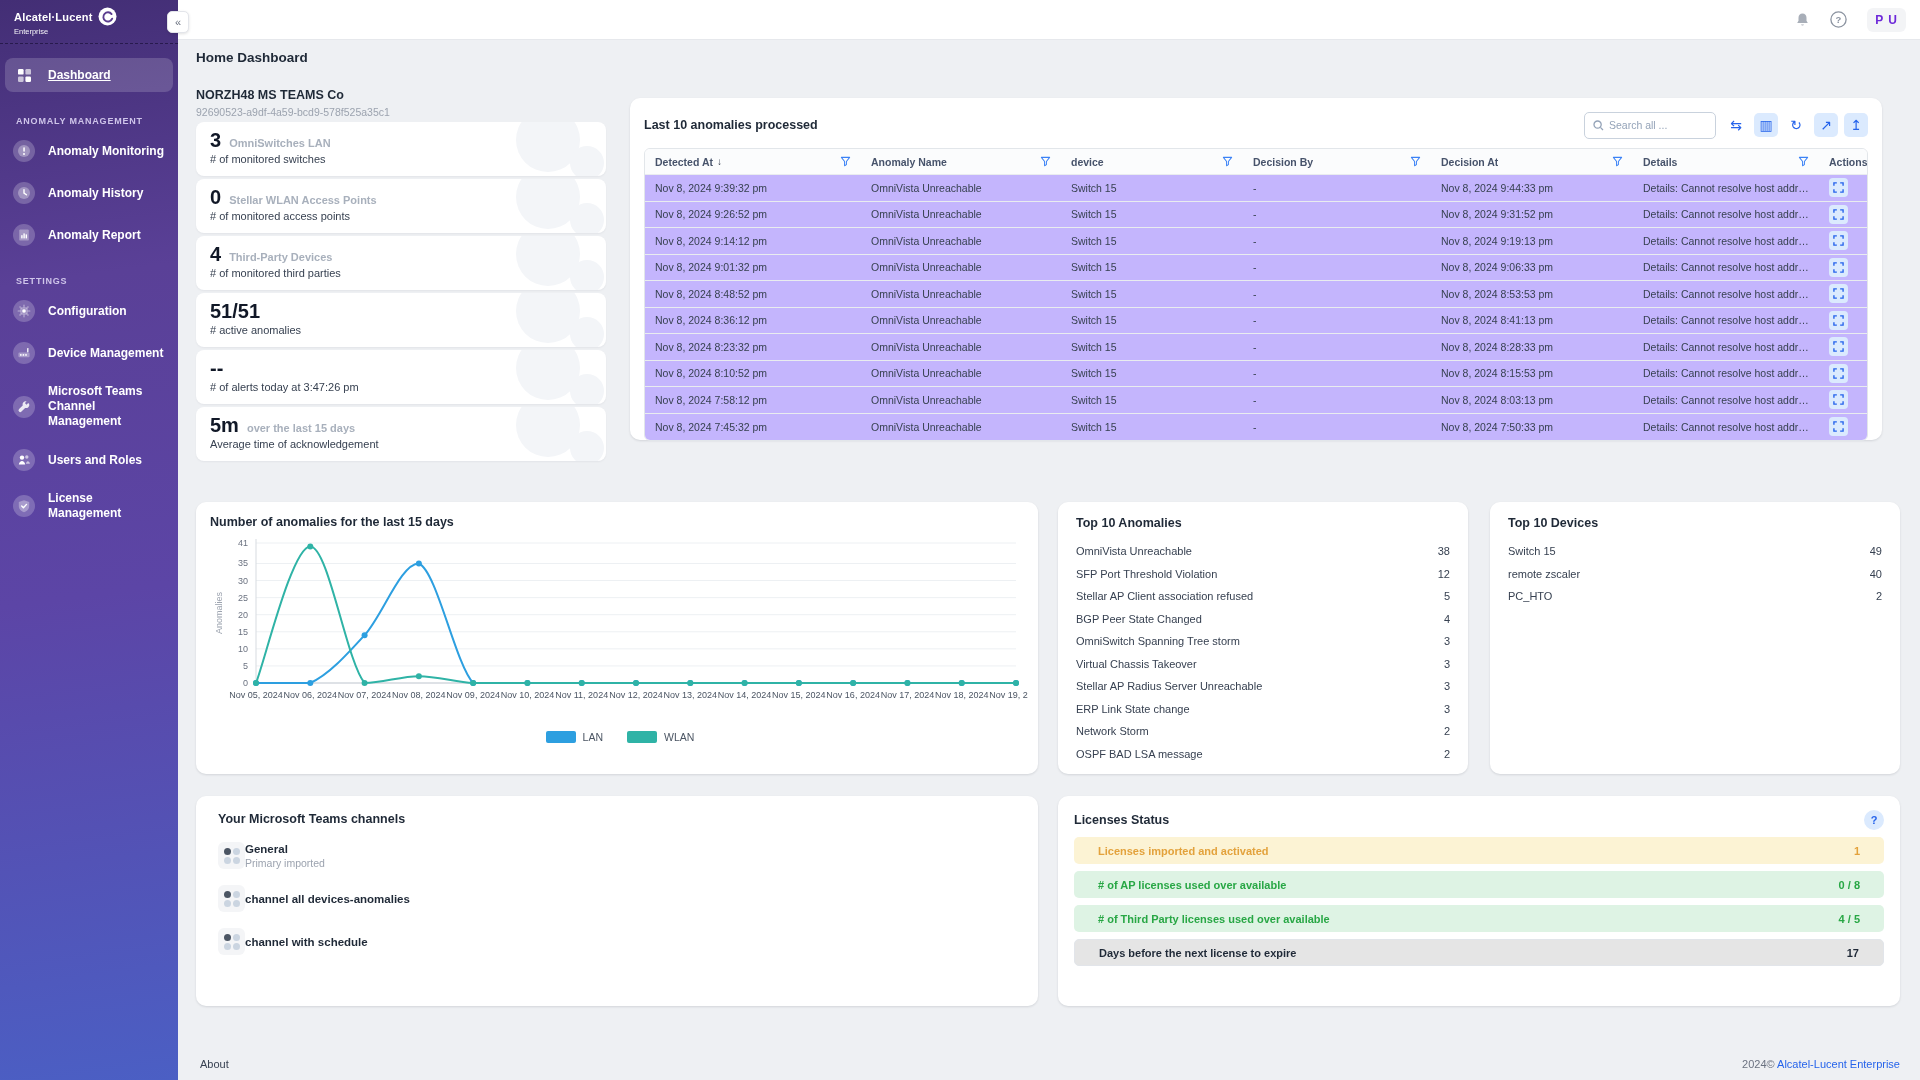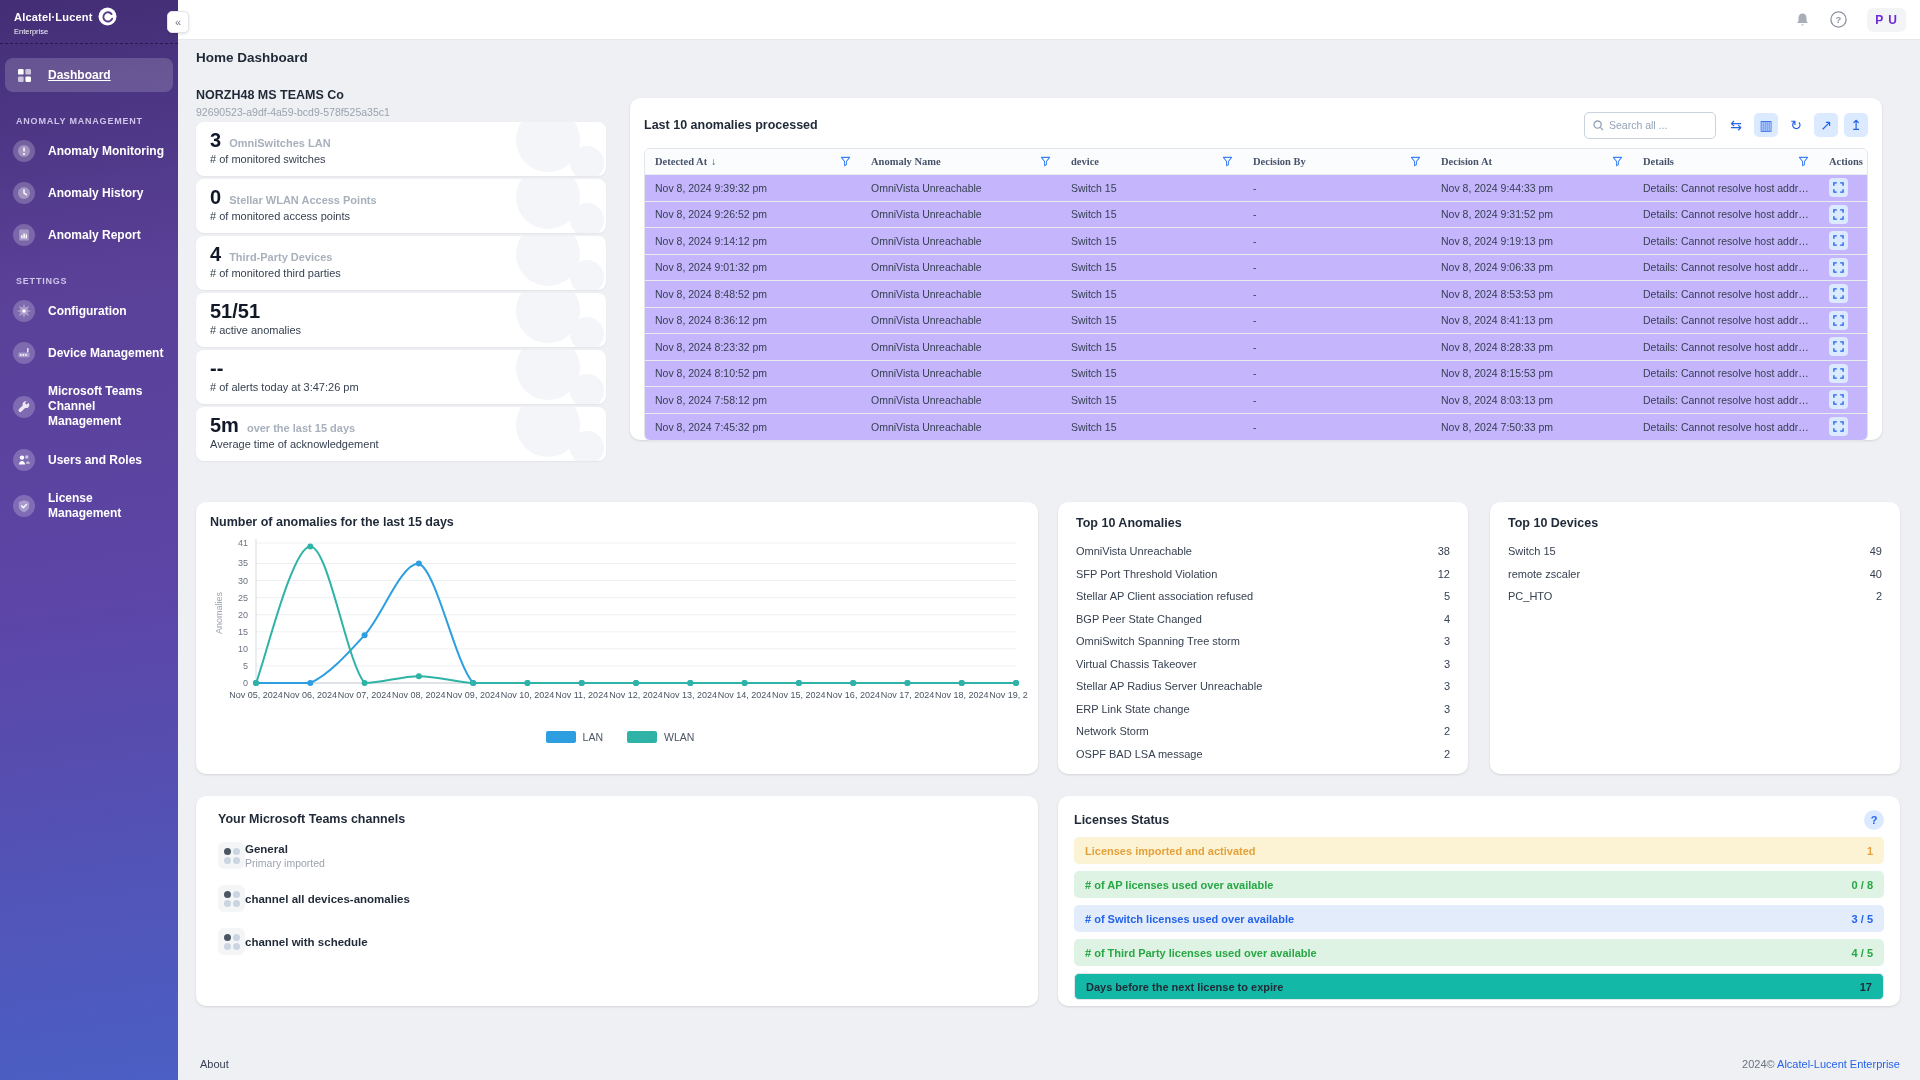--- a/index.html
+++ b/index.html
@@ -72,21 +72,21 @@
   .search-box input { border:none; outline:none; width:100%; font-size:10.5px;
     color:#334155; font-family:inherit; }
   .search-box input::placeholder { color:#94a3b8; }
   .tool-btn { width:24px; height:24px; display:flex; align-items:center; justify-content:center;
     color:#2563eb; font-size:14px; border-radius:5px; cursor:pointer; }
   .tool-btn.bg { background:#dbeafe; }
   .grid-table { margin-top:8px; border:1px solid #e2e6ea; border-radius:6px; overflow:hidden; }
   .g-row { display:flex; align-items:center; height:26.5px; border-bottom:1px solid #e9ecef;
     font-size:10.5px; color:#374151; background:#c4b5fd; }
   .g-row:last-child { border-bottom:none; }
-  .g-header { background:#fbfcfd; font-weight:bold; color:#47536b; height:26px;font-family:Liberation Serif, serif; }
+  .g-header { background:#fbfcfd; font-weight:bold; color:#47536b; height:26px; }
   .g-cell { padding:0 10px; display:flex; align-items:center; gap:5px;
     white-space:nowrap; overflow:hidden; }
   .g-cell .lbl { overflow:hidden; text-overflow:ellipsis; }
   .c0{width:216px;} .c1{width:200px;} .c2{width:182px;} .c3{width:188px;}
   .c4{width:202px;} .c5{flex:1;} .c6{width:48px;}
   .g-header .g-cell { justify-content:space-between; }
   .h-left { display:flex; align-items:center; gap:4px; }
   .sort-ic { color:#374151; font-size:10px; }
   .act-btn { width:19px; height:19px; background:#dbeafe; border-radius:4px;
     display:flex; align-items:center; justify-content:center; cursor:pointer; }
@@ -115,25 +115,25 @@
   .chan-name { font-size:11.5px; font-weight:bold; color:#1f2937; }
   .chan-sub { font-size:10.5px; color:#9ca3af; margin-top:2px; }
 
   
   .lic-card { left:880px; top:756px; width:842px; height:210px; padding:14px 16px; }
   .lic-head { display:flex; justify-content:space-between; align-items:center; }
   .lic-help { width:20px; height:20px; border-radius:50%; background:#dbeafe; color:#2563eb;
     font-size:11px; font-weight:bold; display:flex; align-items:center; justify-content:center;
     cursor:pointer; }
   .lic-row { display:flex; justify-content:space-between; align-items:center; height:27px;
-    border-radius:5px; padding:0 11px; margin-top:7px; font-size:11px; font-weight:bold; }
+    border-radius:5px; padding:0 24px; margin-top:7px; font-size:11px; font-weight:bold; }
   .lic-amber { background:#fcf3d4; color:#e3a23c; }
   .lic-green { background:#def3e4; color:#28a745; }
   .lic-blue  { background:#e2ecfb; color:#2563eb; }
-  .lic-gray  { background:#14b8a6; color:#1f2937; border:1px solid #e2e5ea; }
+  .lic-gray  { background:#e5e5e5; color:#1f2937; border:1px solid #e2e5ea; }
 
   
   .footer-about { position:absolute; left:22px; top:1018px; font-size:11px; color:#374151; cursor:pointer; }
   .footer-right { position:absolute; right:20px; top:1018px; font-size:11px; }
   .copy-prefix { color:#6b7280; }
   .copy-link { color:#2563eb; cursor:pointer; }
 </style>
 </head>
 <body>
 
@@ -892,24 +892,20 @@
     </div>
     <div id="lic-rows">
         <div class="lic-row lic-amber">
           <span>Licenses imported and activated</span>
           <span>1</span>
         </div>
         <div class="lic-row lic-green">
           <span># of AP licenses used over available</span>
           <span>0 / 8</span>
         </div>
-        <div class="lic-row lic-blue">
-          <span># of Switch licenses used over available</span>
-          <span>3 / 5</span>
-        </div>
         <div class="lic-row lic-green">
           <span># of Third Party licenses used over available</span>
           <span>4 / 5</span>
         </div>
         <div class="lic-row lic-gray">
           <span>Days before the next license to expire</span>
           <span>17</span>
         </div>
       </div>
   </div>

